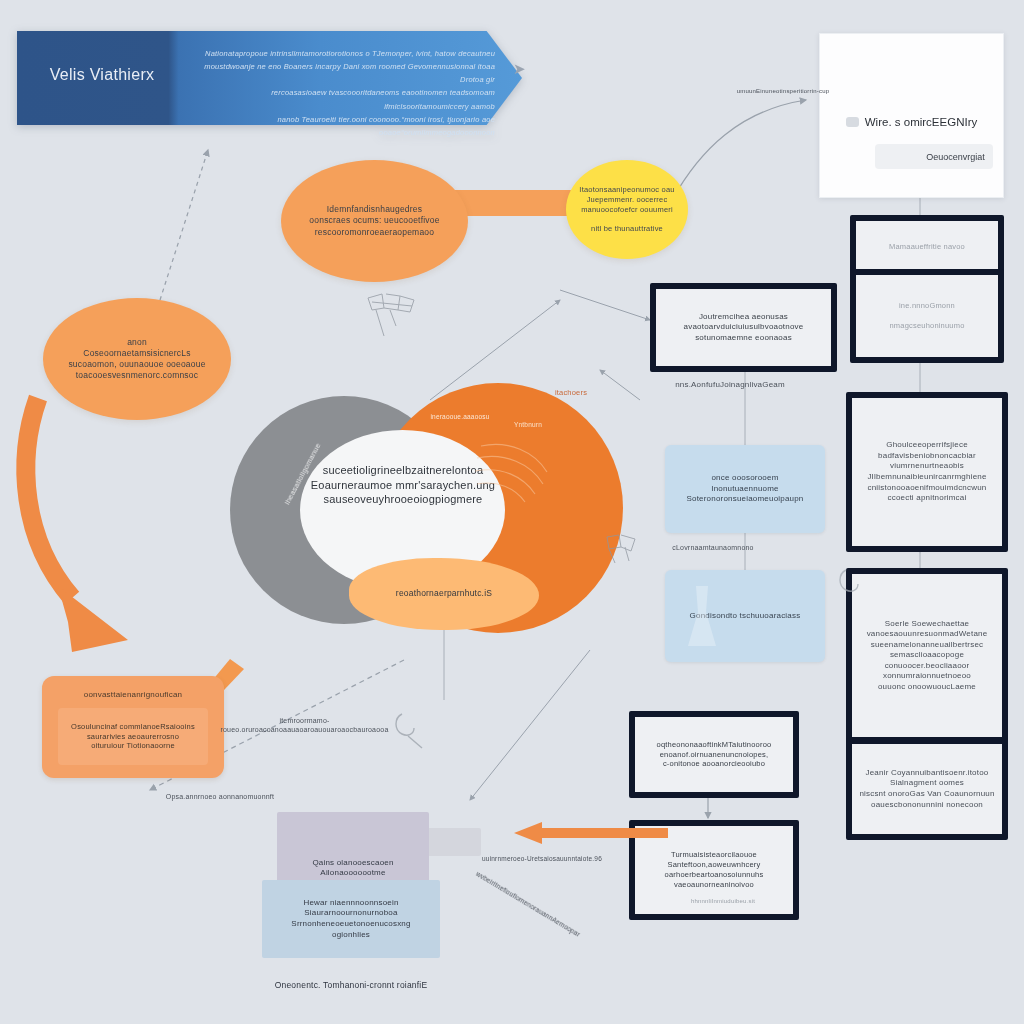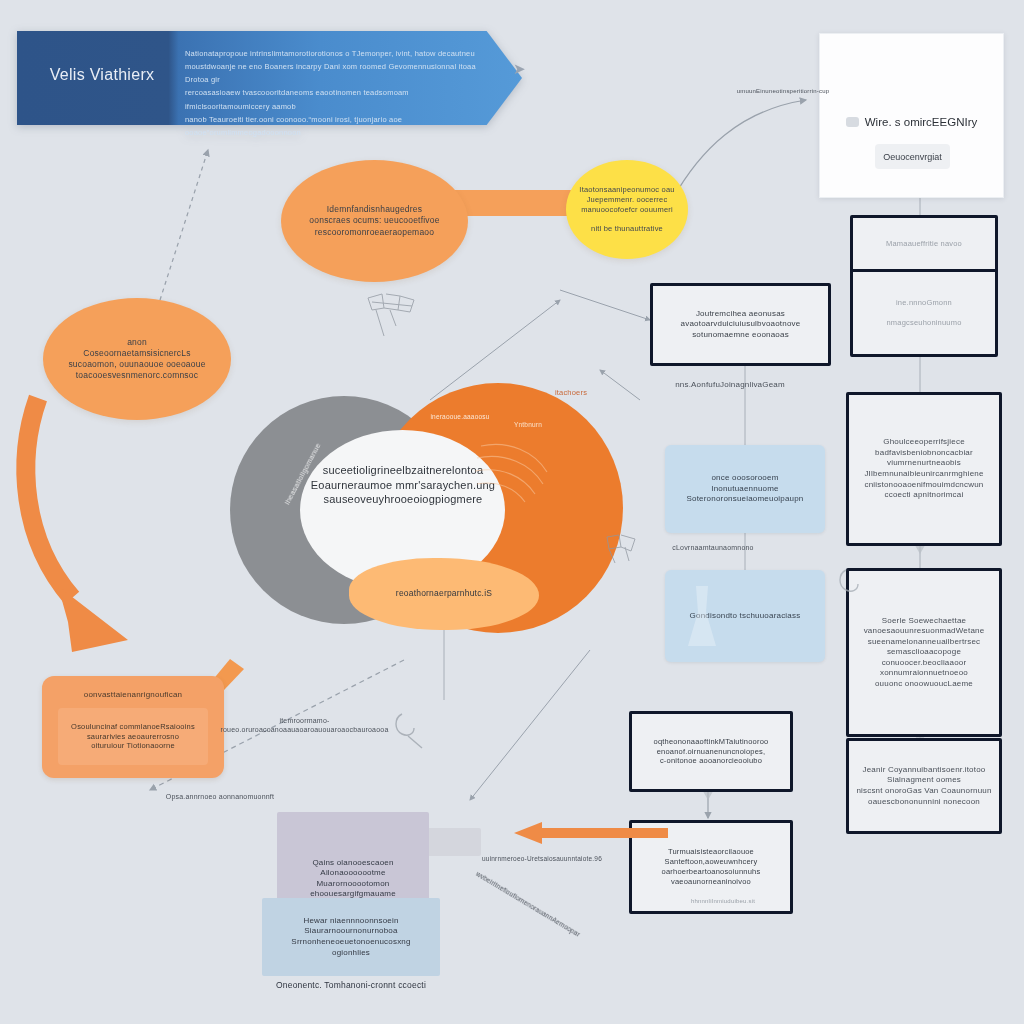--- a/index.html
+++ b/index.html
@@ -33,22 +33,22 @@
     background:linear-gradient(90deg,#2e5489 0%,#2f5589 30%,#3b72b2 32%,#4a8ccd 60%,#559ad8 100%);
     clip-path:polygon(0 0, 93% 0, 100% 50%, 93% 100%, 0 100%);
   }
   #banner .btitle{
     position:absolute;left:10px;top:33px;width:150px;
     color:#e9eef6;font-size:16px;text-align:center;
     filter:blur(0.6px);letter-spacing:.3px;
   }
   #banner .bbody{
     position:absolute;left:168px;top:16px;width:310px;
-    color:#cfe0f2;font-size:7.5px;line-height:1.75;text-align:left;
-    filter:blur(0.55px);white-space:pre-line;
+    color:#cfe0f2;font-size:7.5px;line-height:1.75;text-align:right;
+    filter:blur(0.55px);white-space:pre-line;font-style:italic;
   }
   #banner-arrowhead{
     position:absolute;left:513px;top:62px;width:14px;height:14px;
     color:#9aa4b1;font-size:15px;line-height:14px;filter:blur(.5px);
   }
 
   
   #topcard{
     position:absolute;left:819px;top:33px;width:183px;height:163px;
     background:#fdfdfe;border:1px solid #eceff3;
@@ -59,21 +59,21 @@
     justify-content:center;gap:6px;
   }
   #topcard .dot{
     width:13px;height:10px;border-radius:3px;background:#d7dbe1;filter:blur(.6px);
   }
   #topcard .hd{font-size:11.5px;color:#2c3138;filter:blur(.7px);}
   #topcard .pill{
     position:absolute;left:55px;top:110px;width:75px;height:25px;
     background:#eef0f3;border-radius:4px;
     display:flex;align-items:center;justify-content:center;
-    font-size:9px;color:#3b4049;filter:blur(.7px);
+    font-size:9px;color:#3b4049;filter:blur(.7px);padding-left:43px;
   }
 
   
   .oval{
     position:absolute;border-radius:50%;
     background:#f5a05a;
     display:flex;align-items:center;justify-content:center;
     box-shadow:0 2px 6px rgba(120,80,40,.12);
   }
   #oval-left{left:43px;top:298px;width:188px;height:122px;}
@@ -159,21 +159,21 @@
     box-shadow:0 1px 3px rgba(70,90,110,.12);
   }
   #blue1{left:665px;top:445px;width:160px;height:88px;}
   #blue1 .ptxt{font-size:8px;color:#384350;}
   #blue2{left:665px;top:570px;width:160px;height:92px;}
   #blue2 .ptxt{font-size:8px;color:#3a4552;}
   #blue2-shape{position:absolute;left:682px;top:582px;width:40px;height:70px;opacity:.45;}
 
   
   .wcard{
-    position:absolute;background:#eef0f3;border:3px solid #0f172a;border-radius:2px;
+    position:absolute;background:#eef0f3;border:6px solid #0f172a;border-radius:2px;
     display:flex;align-items:center;justify-content:center;
   }
   #wc-mid{left:650px;top:283px;width:175px;height:77px;}
   #wc-mid .ptxt{font-size:8px;color:#3c424a;}
   #wc-b1{left:629px;top:711px;width:158px;height:75px;}
   #wc-b1 .ptxt{font-size:7.5px;color:#3a4049;}
   #wc-b2{left:629px;top:820px;width:158px;height:88px;}
   #wc-b2 .ptxt{font-size:7.5px;color:#3a4049;}
 
   
@@ -189,21 +189,21 @@
   #rc5 .ptxt{font-size:8px;color:#4a5059;}
 
   
   #bc1{
     position:absolute;left:277px;top:812px;width:152px;height:88px;
     background:#c9c6d6;border-radius:2px;
     display:flex;align-items:flex-end;justify-content:center;
   }
   #bc1 .ptxt{font-size:8px;color:#343a45;}
   #bc2{
-    position:absolute;left:262px;top:898px;width:178px;height:78px;
+    position:absolute;left:262px;top:880px;width:178px;height:78px;
     background:#c0d3e3;border-radius:2px;
     display:flex;align-items:center;justify-content:center;
   }
   #bc2 .ptxt{font-size:8px;color:#343a45;}
   #bc-caption{
     position:absolute;left:262px;top:980px;width:178px;font-size:8.5px;color:#2f3540;
   }
   #bc-tab{
     position:absolute;left:425px;top:828px;width:56px;height:28px;
     background:#d4d6dd;border-radius:2px;
@@ -439,21 +439,21 @@
 Ailonaooooootme
 Muarornooootomon
 ehoouesargifgmauame</div>
   </div>
   <div id="bc2">
     <div class="ptxt">Hewar niaennnoonnsoein
 Siaurarnoournonurnoboa
 Srrnonheneoeuetonoenucosxng
 ogionhlies</div>
   </div>
-  <div id="bc-caption" class="ptxt">Oneonentc. Tomhanoni-cronnt ccoecti</div>
+  <div id="bc-caption" class="ptxt">Oneonentc. Tomhanoni-cronnt roianfiE</div>
 
   <div id="fl-1" class="flabel ptxt">Opsa.annrnoeo aonnanomuonnft</div>
   <div id="fl-2" class="flabel ptxt">itemroormamo-roueo.oruroacoanoaauaoaroauouaroaocbauroaooa</div>
   <div id="fl-3" class="flabel ptxt">nns.AonfufuJoinagnlivaGeam</div>
   <div id="fl-4" class="flabel ptxt">cLovrnaamtaunaomnono</div>
   <div id="fl-5" class="flabel ptxt">uuinrnmeroeo-Uretsaiosauunntaiote.96</div>
   <div id="fl-6" class="flabel ptxt">wvbeiritnefioufiomenorauannAemoopar</div>
   <div id="fl-7" class="flabel ptxt">itachoers</div>
   <div id="fl-8" class="flabel ptxt">umuunEinuneotinsperitiorrin-cup</div>
   <div id="fl-9" class="flabel ptxt">hhnnnliInmiuduibeu.sit</div>

